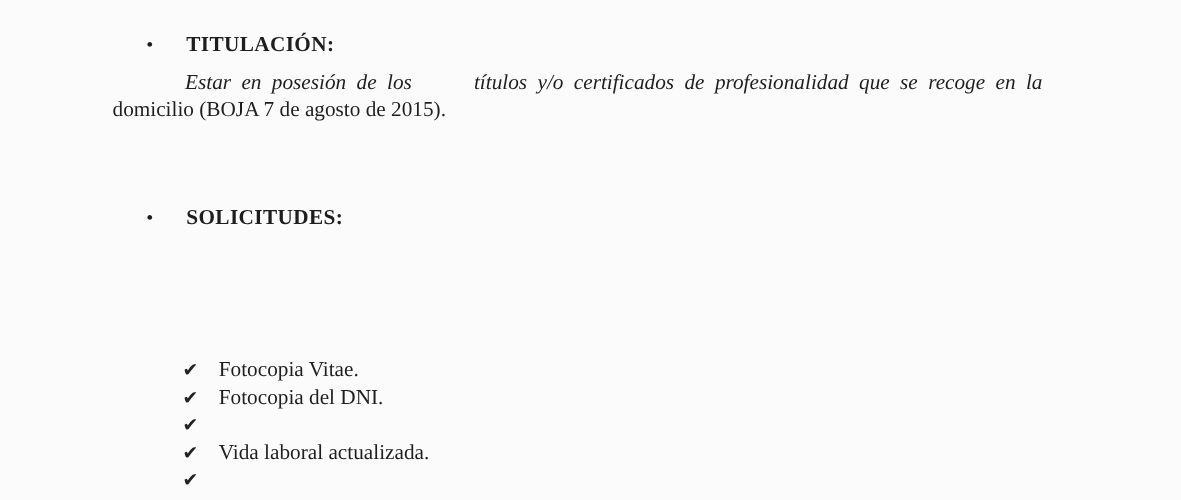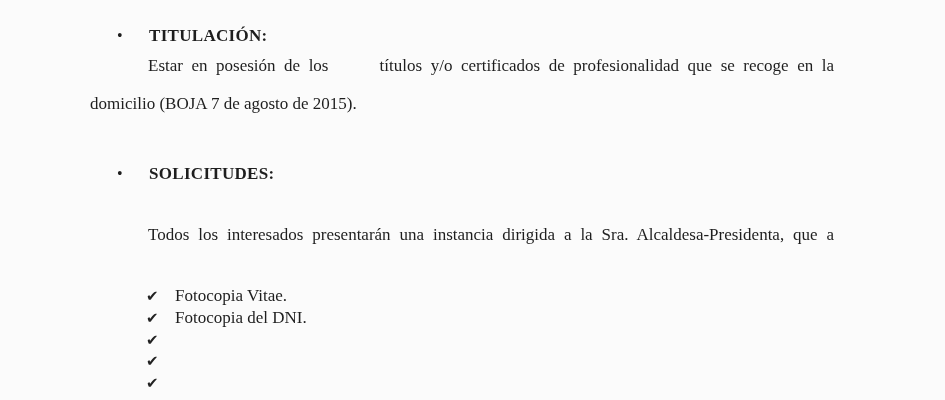--- a/index.html
+++ b/index.html
@@ -40,24 +40,24 @@
     }
     .para .line {
       display: block;
       text-align: justify;
       text-align-last: justify;
       white-space: nowrap;
       height: 21.5px;
     }
     .para .line.last {
       text-align-last: left;
-      margin-top: 16px;
     }
     .para .line.indent {
       padding-left: 58px;
+      font-style: italic;
     }
     .checklist {
       position: absolute;
       left: 146px;
       top: 285px;
       margin: 0;
       padding: 0;
       list-style: none;
       font-size: 17px;
       line-height: 21.4px;
@@ -86,34 +86,34 @@
 <div class="para" style="top: 55px;">
   <span class="line indent" style="white-space: pre;">Estar en posesión de los      títulos y/o certificados de profesionalidad que se recoge en la</span>
   <span class="line last">domicilio (BOJA 7 de agosto de 2015).</span>
 </div>
 
 <div class="heading" style="top: 164px;">
   <span class="bullet">•</span><span>SOLICITUDES:</span>
 </div>
 
 <div class="para" style="top: 224px;">
-  <span class="line indent">Todos los interesados presentarán una instancia dirigida a la Sra. Alcaldesa-Presidenta, que a</span>
 </div>
 
 <ul class="checklist">
   <li>
     <span class="check">✔</span>
     <span>Fotocopia Vitae.</span>
   </li>
   <li>
     <span class="check">✔</span>
     <span>Fotocopia del DNI.</span>
   </li>
   <li>
     <span class="check">✔</span>
   </li>
   <li>
     <span class="check">✔</span>
+    <span>Vida laboral actualizada.</span>
   </li>
   <li>
     <span class="check">✔</span>
   </li>
 </ul>
 
 </body></html>

